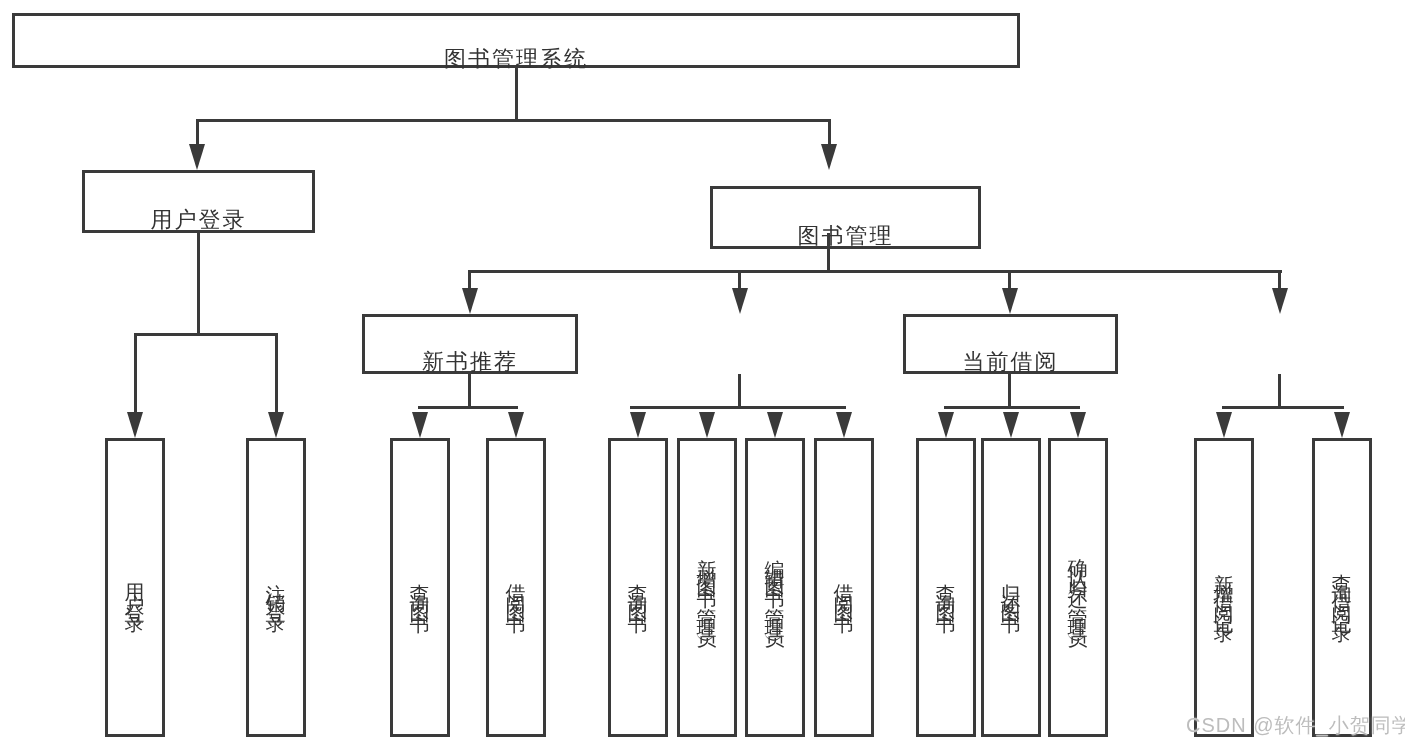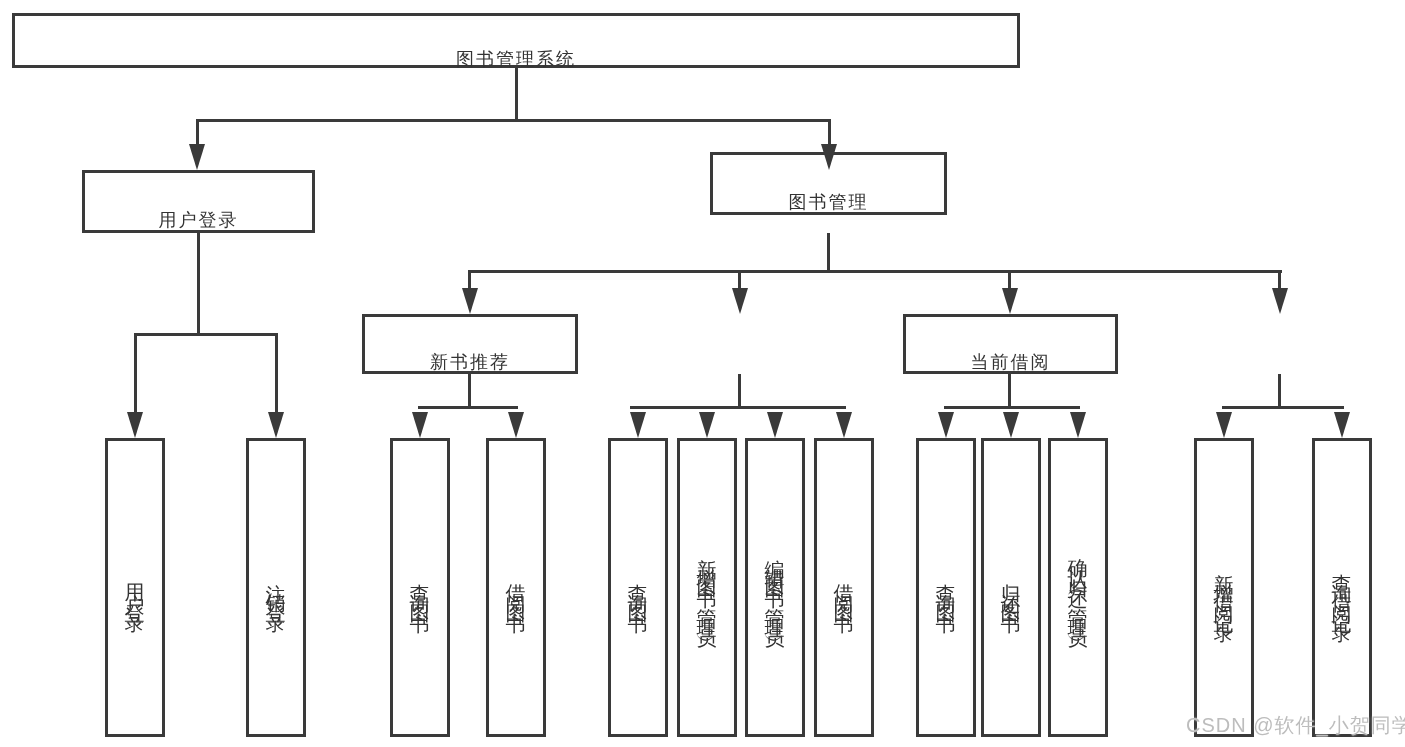--- a/index.html
+++ b/index.html
@@ -4,21 +4,21 @@
 <style>
   html,body{margin:0;padding:0;background:#fff;}
   .stage{
     position:relative;width:1405px;height:747px;background:#ffffff;
     font-family:"Liberation Sans","DejaVu Sans",sans-serif;color:#333333;overflow:hidden;
   }
   .box{
     position:absolute;box-sizing:border-box;border:3px solid #3a3a3a;background:#ffffff;
     display:flex;align-items:center;justify-content:center;
   }
-  .box.h span{font-size:18px;letter-spacing:2px;white-space:nowrap;margin-top:36px;}
+  .box.h span{font-size:22px;letter-spacing:2px;white-space:nowrap;margin-top:36px;}
   .box.v span{
     writing-mode:vertical-rl;text-orientation:mixed;
     font-size:20px;letter-spacing:10px;line-height:1;white-space:nowrap;
   }
   .vl{position:absolute;width:3px;background:#3a3a3a;}
   .hl{position:absolute;height:3px;background:#3a3a3a;}
   .ar{
     position:absolute;width:0;height:0;
     border-left:8px solid transparent;border-right:8px solid transparent;
     border-top:26px solid #3a3a3a;
@@ -33,21 +33,21 @@
 
 <div class="stage">
 
   <div class="box h" style="left:12px;top:13px;width:1008px;height:55px">
     <span>图书管理系统</span>
   </div>
 
   <div class="box h" style="left:82px;top:170px;width:233px;height:63px">
     <span>用户登录</span>
   </div>
-  <div class="box h" style="left:710px;top:152px;width:237px;height:63px">
+  <div class="box h" style="left:710px;top:186px;width:271px;height:63px">
     <span>图书管理</span>
   </div>
 
   <div class="box h" style="left:362px;top:314px;width:216px;height:60px">
     <span>新书推荐</span>
   </div>
   <div class="box h" style="left:903px;top:314px;width:215px;height:60px">
     <span>当前借阅</span>
   </div>
 

